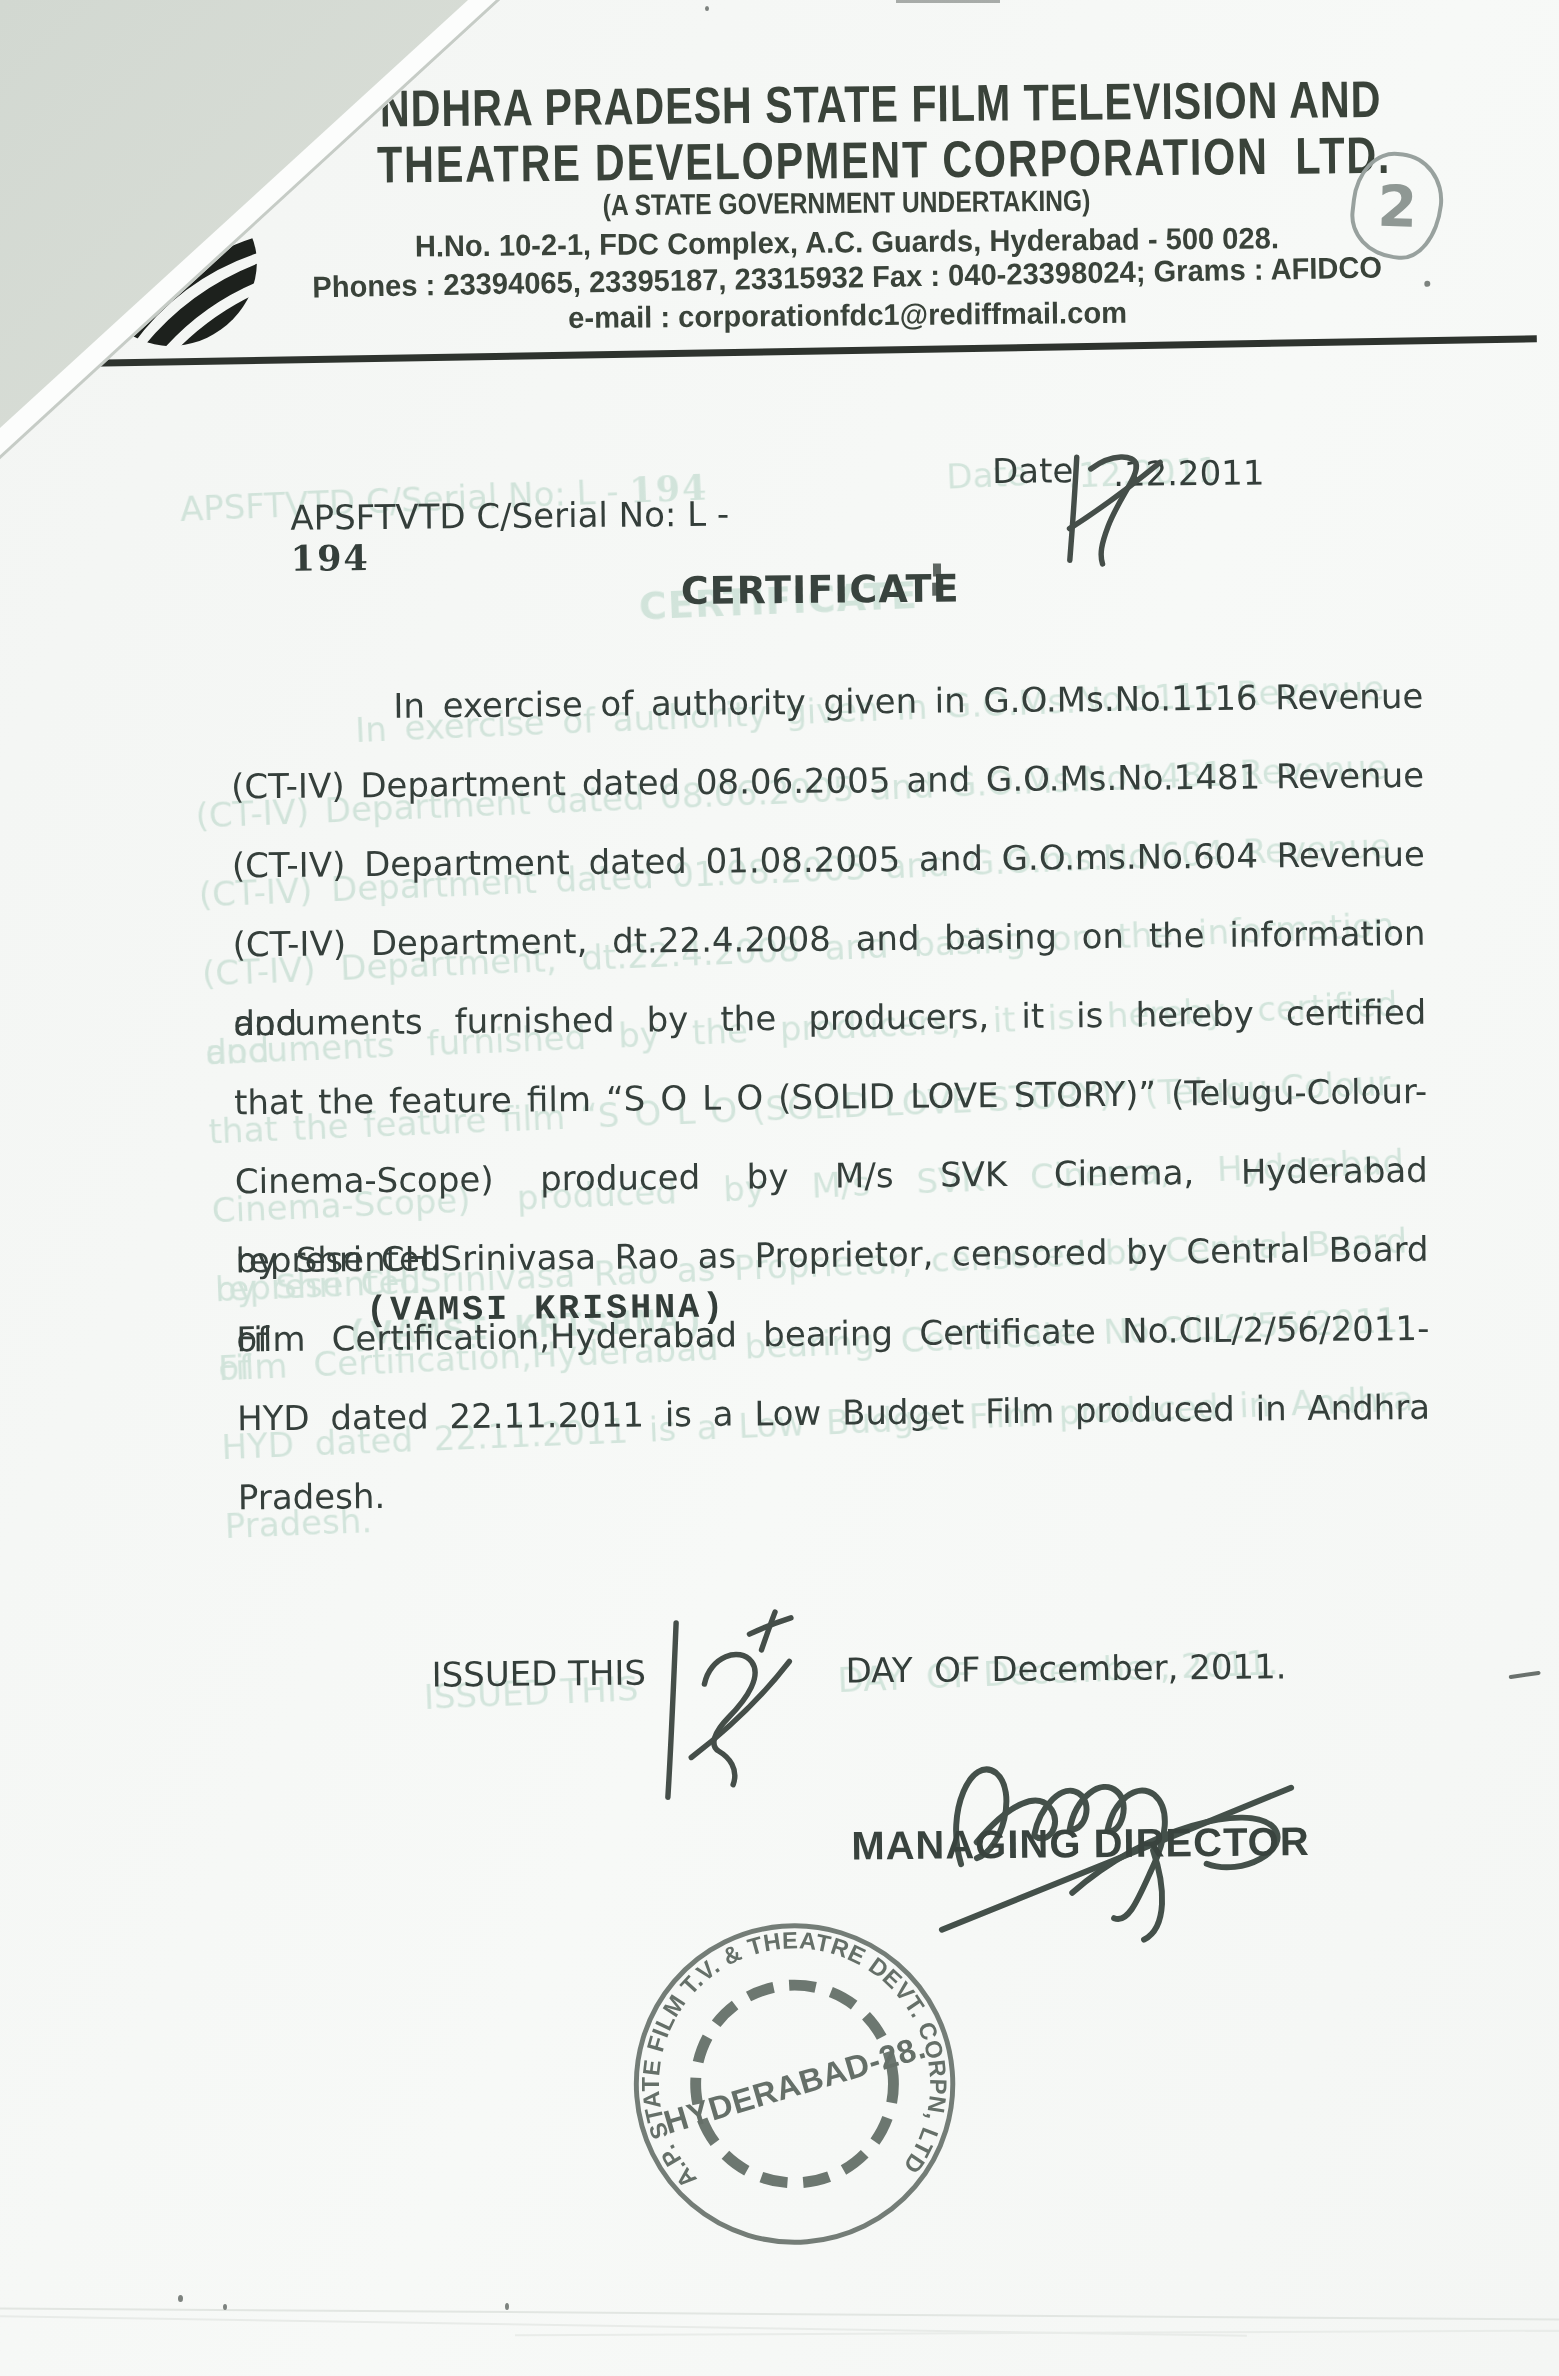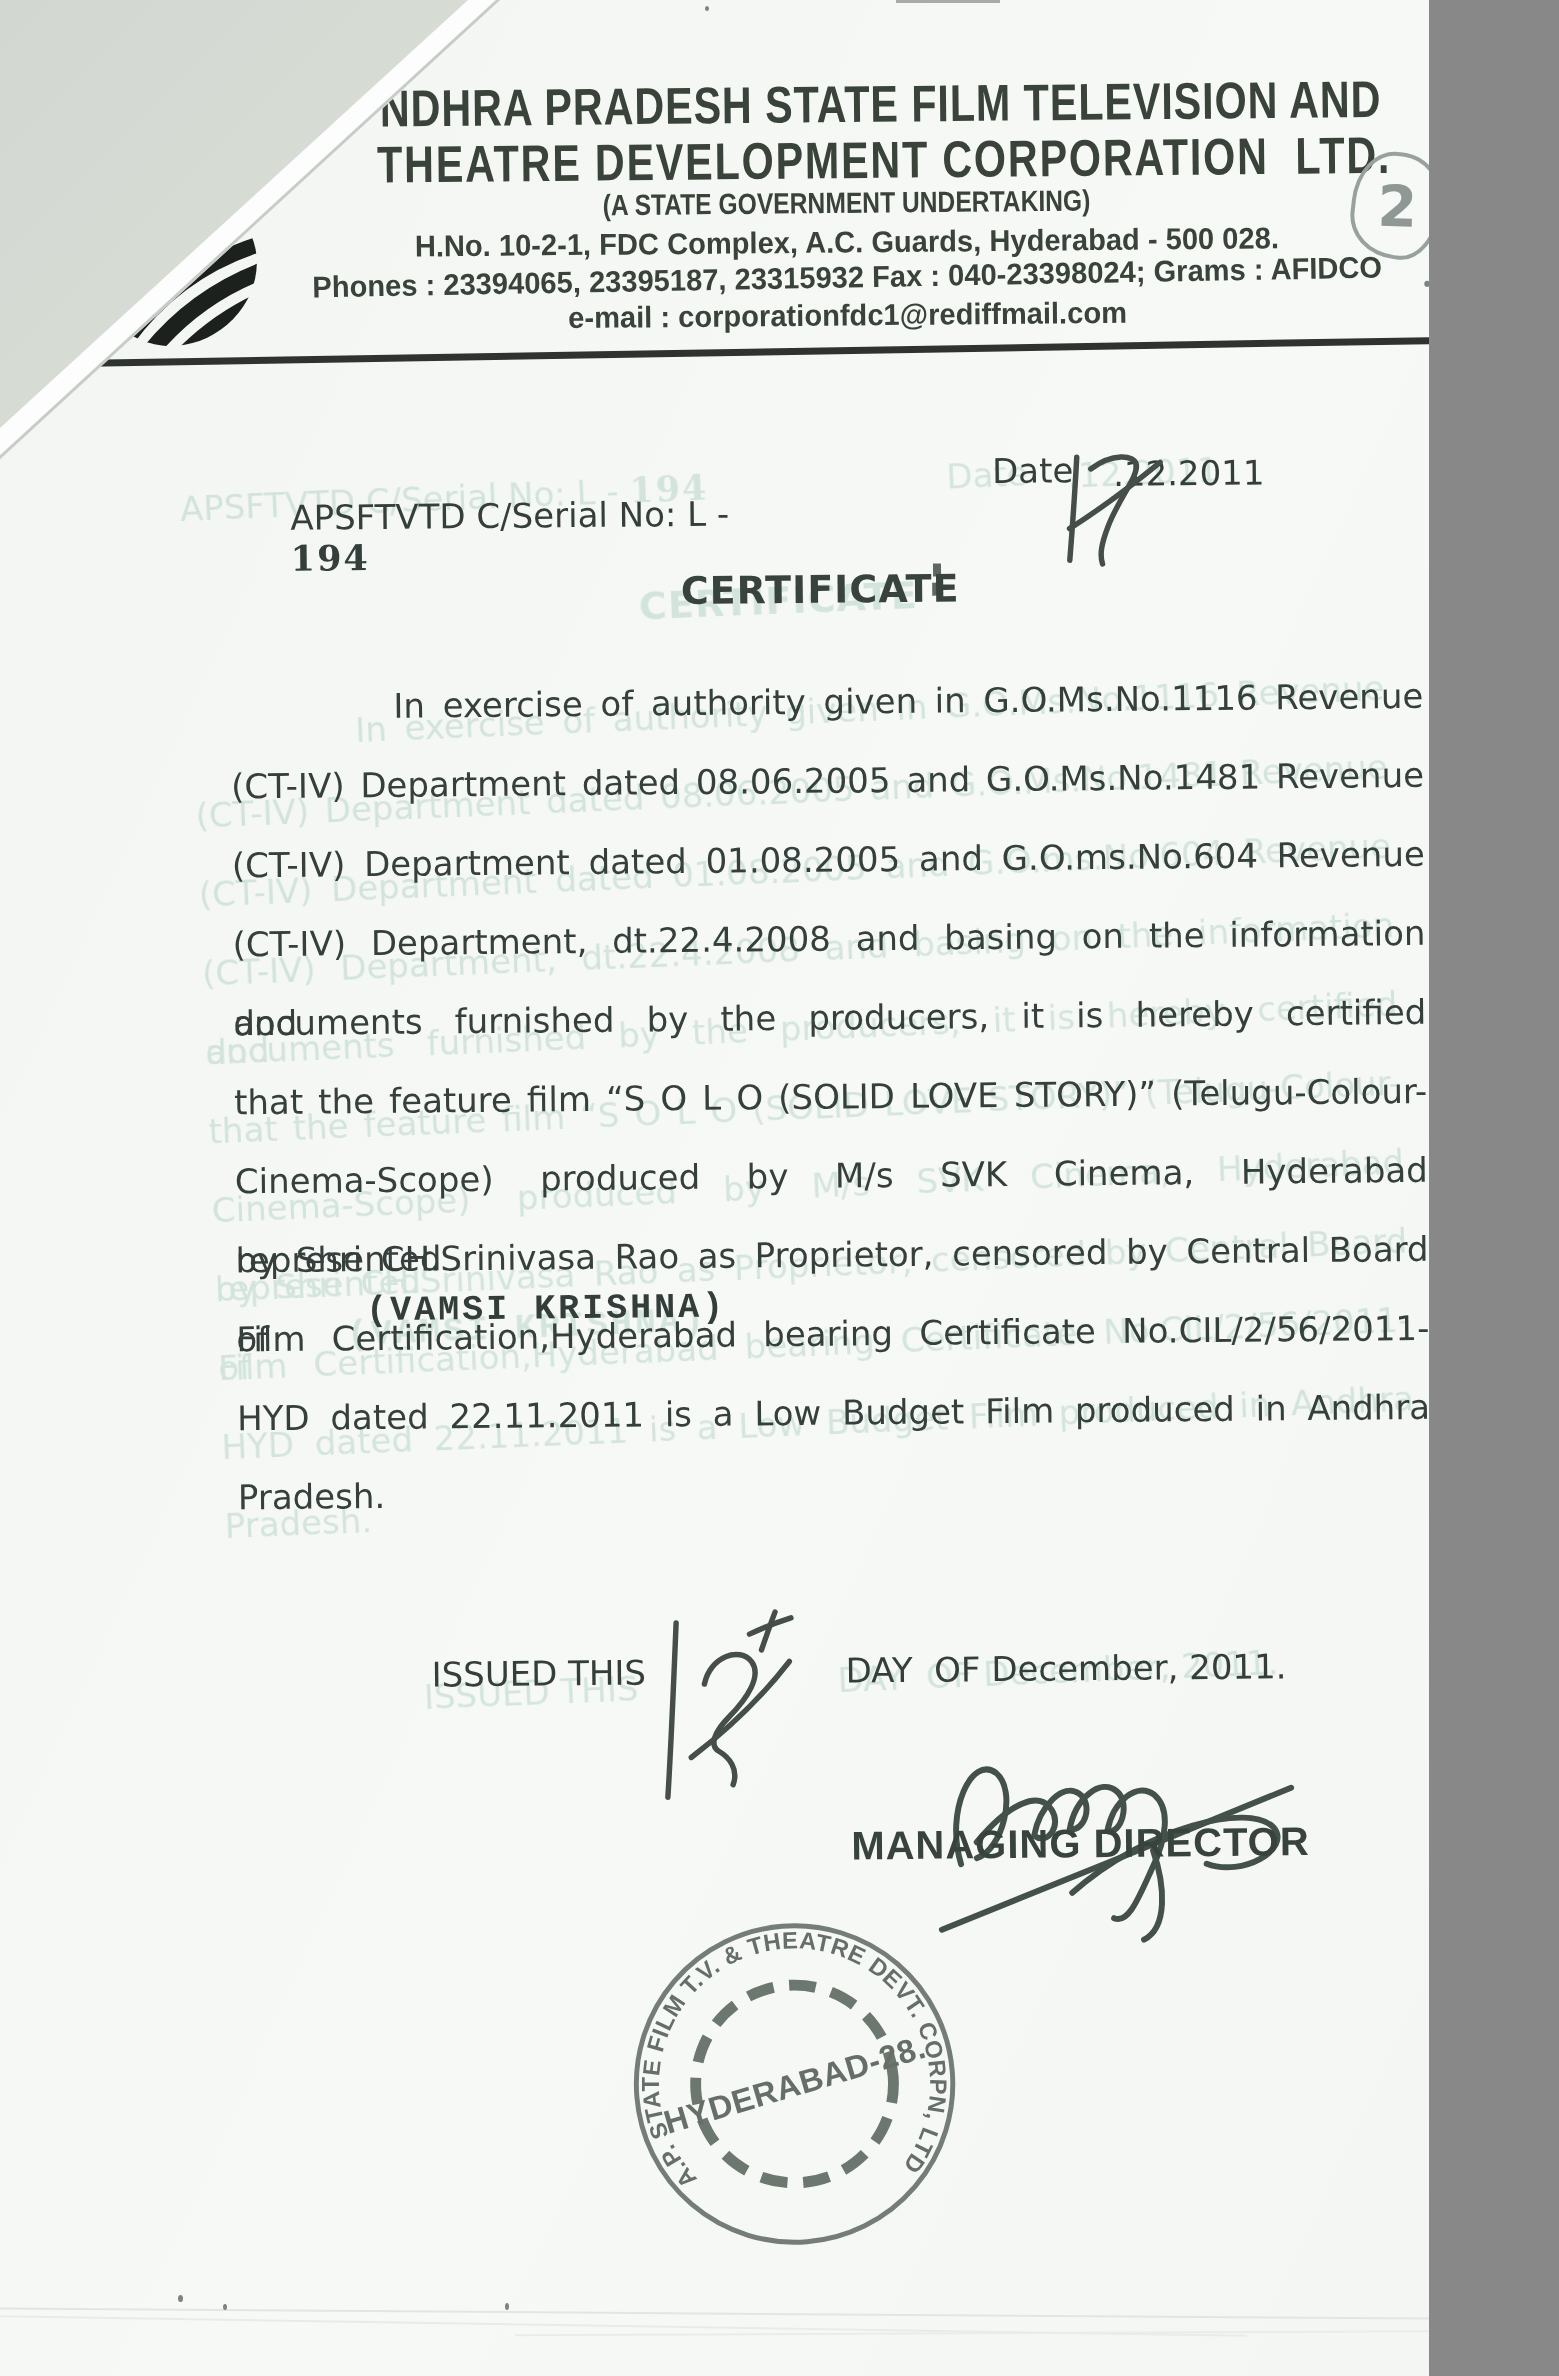--- a/index.html
+++ b/index.html
@@ -1,16 +1,16 @@
 <!DOCTYPE html>
 <html><head>
 <meta charset="utf-8">
 <style>
   html,body{margin:0;padding:0;background:#888;}
-  .page{position:relative;width:1429px;height:2376px;overflow:hidden;
+  .page{position:relative;width:1559px;height:2376px;overflow:hidden;
         background:linear-gradient(115deg,#f3f5f3 0%,#f7f9f7 55%,#f4f6f4 100%);
         font-family:"DejaVu Sans",sans-serif;color:#353f3b;}
   .tilt{position:absolute;inset:0;transform:rotate(-0.55deg);transform-origin:792px 1089px;}
 
   
   .lh{position:absolute;white-space:pre;color:#3a433a;font-family:"Liberation Sans",sans-serif;font-weight:bold;}
   .lh-t1{top:77px;left:890px;font-size:47px;letter-spacing:1px;transform:translateX(-50%) scale(0.88,1.10);}
   .lh-t2{top:133px;left:893px;font-size:47px;letter-spacing:2px;transform:translateX(-50%) scale(0.88,1.10);}
   .lh-sub{top:188px;left:855px;font-size:28px;transform:translateX(-50%) scale(0.88,1.05);}
   .lh-addr{top:226px;left:855px;font-size:30px;transform:translateX(-50%) scale(0.97,1);}

